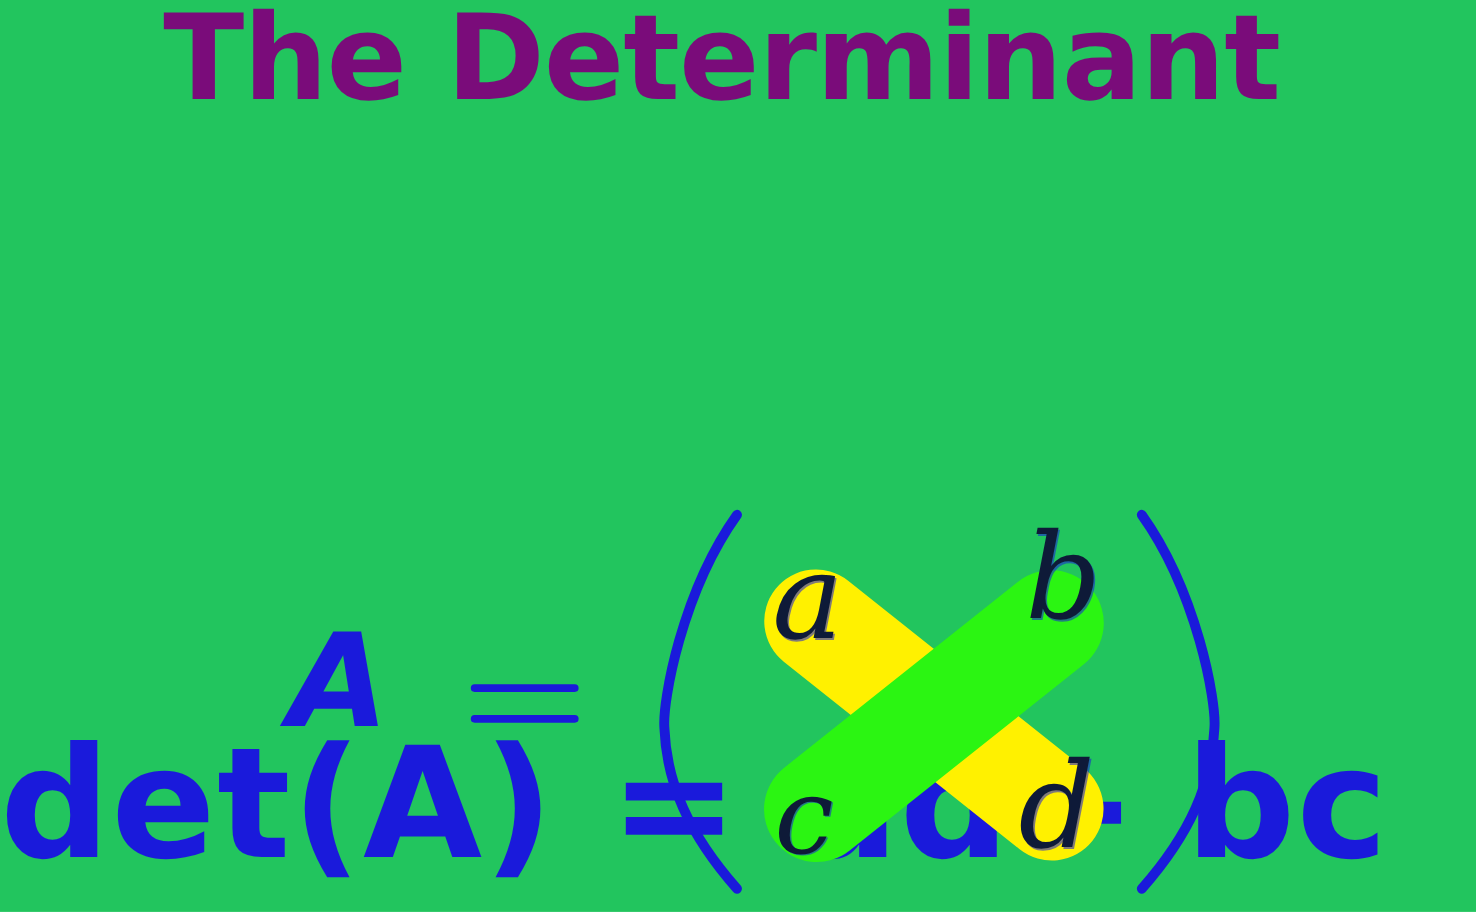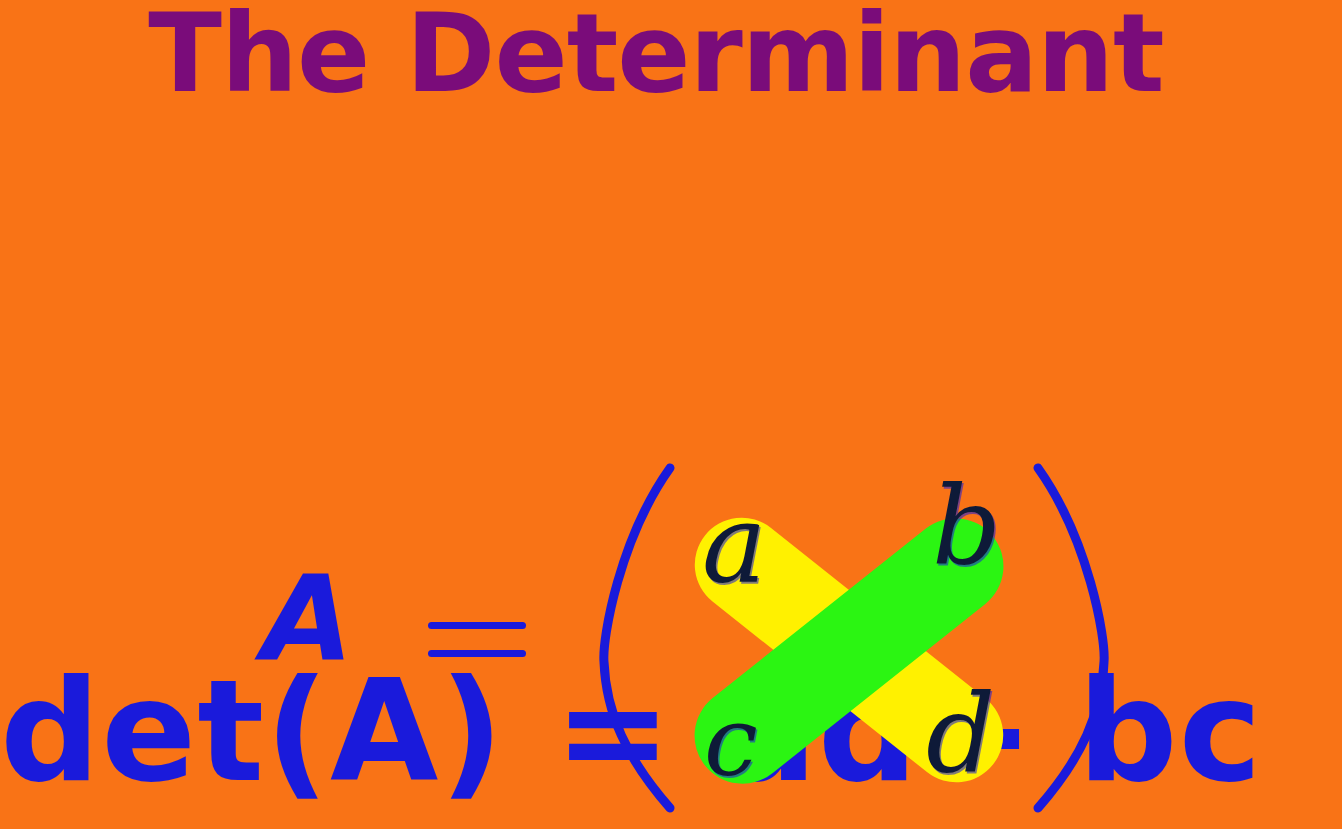--- a/index.html
+++ b/index.html
@@ -154,21 +154,21 @@
     font-weight: 700;
     letter-spacing: 1px;
     color: #1A1ADB;
     line-height: 1.2;
     white-space: nowrap;
   }
 </style>
 </head>
 <body>
 
-<div id="stage" style="background: #f97316;">
+<div id="stage" style="background: #22c55e;">
 
   <div id="title" style="color: rgb(122, 12, 122);">The Determinant</div>
 
   <div id="matrix-eq">
 
     <div id="matrix-label-A" style="color: rgb(26, 26, 219);">A</div>
 
     <div id="matrix-equals">
       <span class="bar top" style="background: rgb(26, 26, 219);"></span>
       <span class="bar bottom" style="background: rgb(26, 26, 219);"></span>

